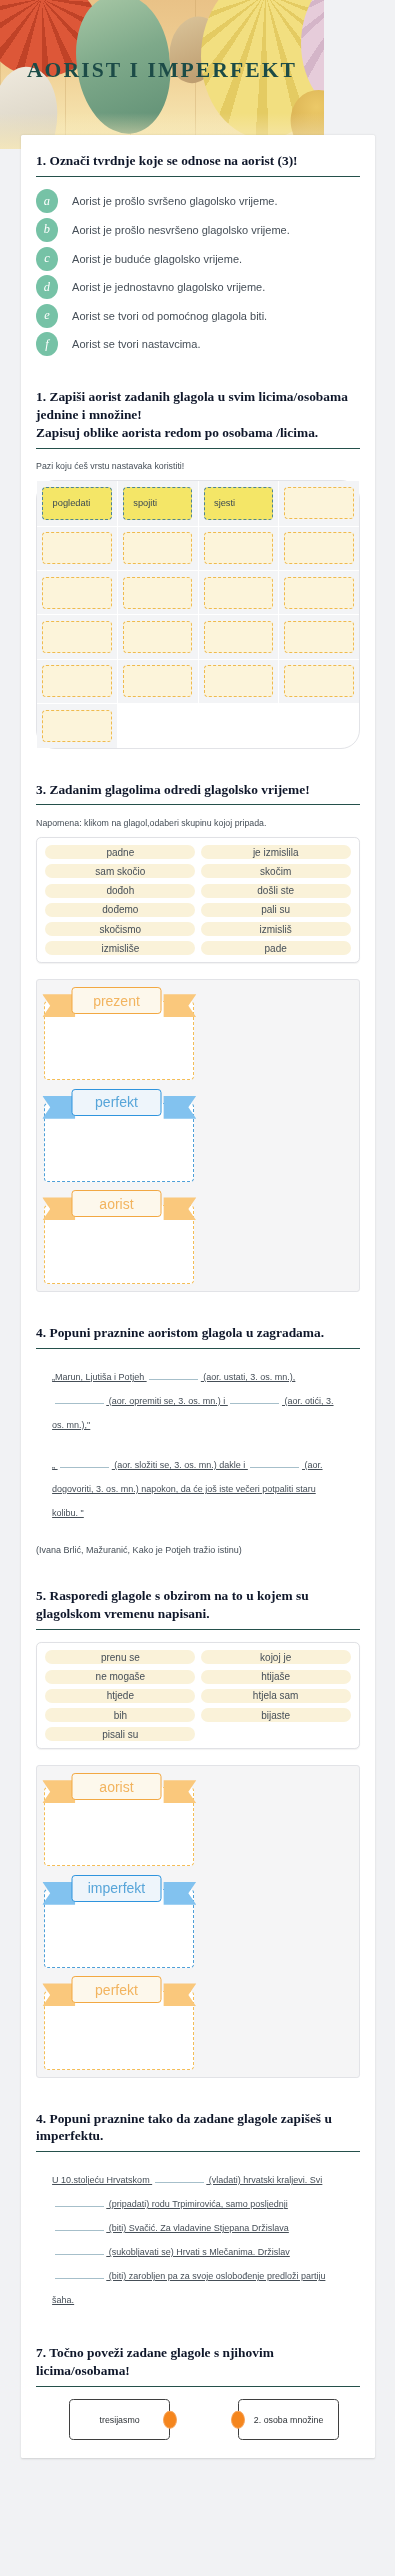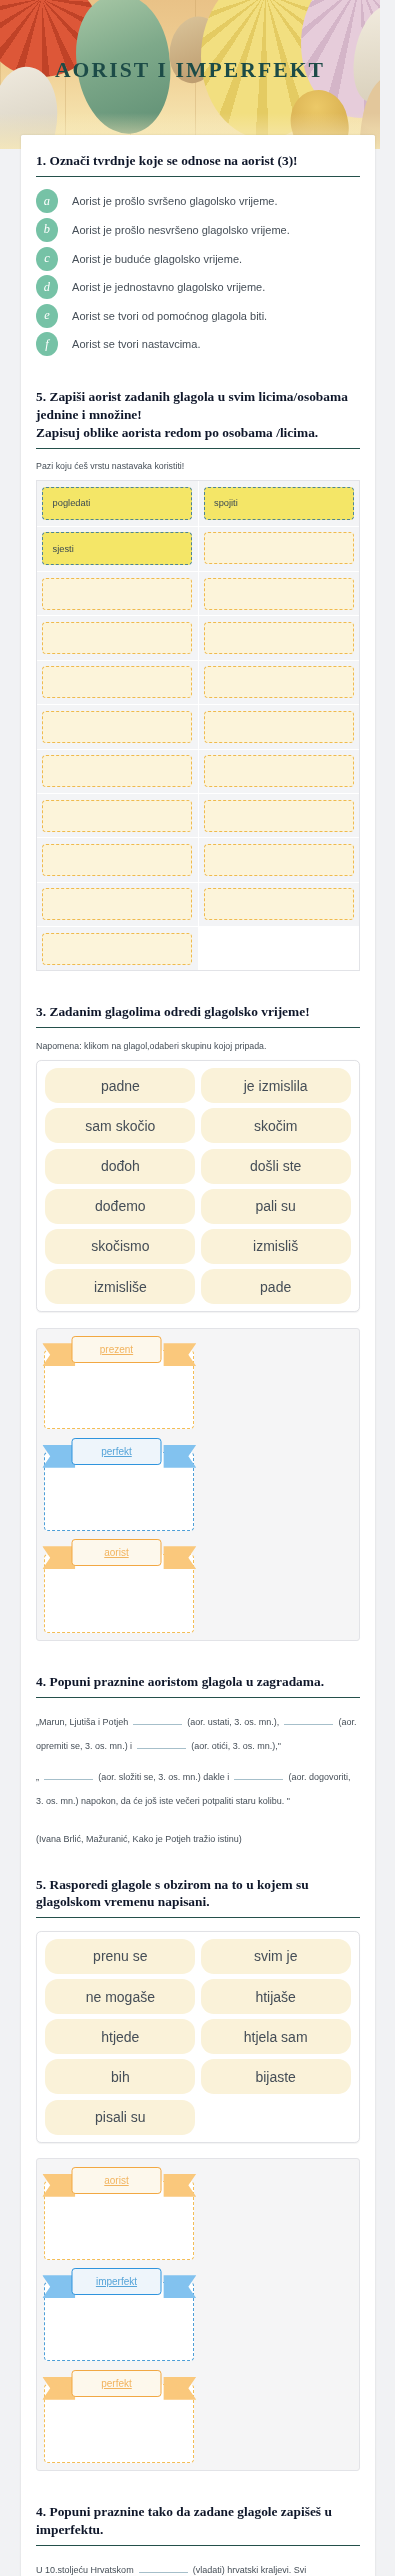--- a/index.html
+++ b/index.html
@@ -4,21 +4,21 @@
 <style>
   html,body{margin:0;padding:0;}
   body{
     width:396px;height:2671px;overflow:hidden;position:relative;
     background:#f1f2f4;
     font-family:"Liberation Sans","DejaVu Sans",sans-serif;
     color:#454e57;
   }
   
   .hero{
-    position:relative;width:380px;height:149px;overflow:hidden;
+    position:relative;width:324px;height:149px;overflow:hidden;
     background:
       repeating-linear-gradient(90deg, rgba(186,146,84,.28) 0 1px, rgba(0,0,0,0) 1px 65px),
       linear-gradient(180deg,#e9c287 0%,#f0d095 45%,#f5e2ad 80%,#f7e9ba 100%);
   }
   .shell{position:absolute;}
   .s1{left:-15.5px;top:-20.6px;width:113px;height:98px;border-radius:50%;
       background:repeating-conic-gradient(from 120deg at 50% 20%,#dd5738 0 14deg,#c04227 14deg 20deg);}
   .s2{left:-10.3px;top:67px;width:67px;height:108px;border-radius:46% 60% 50% 55%;
       background:linear-gradient(150deg,#f0ebe0,#d9d2c2 70%);transform:rotate(12deg);}
   .s3{left:77px;top:-5.2px;width:93px;height:139px;border-radius:46% 48% 50% 52%;
@@ -68,57 +68,57 @@
     font-size:12.4px;color:#fff;
   }
   .opt-text{font-size:11px;color:#454e57;}
   
   .gtable{background:#fff;border:0.5px solid #e2e3e7;display:grid;gap:1px;}
   .gcell{background:#f3f4f6;padding:5.7px 5.2px;}
   .inner{border:1px dashed;border-radius:4.1px;box-sizing:border-box;}
   .inner.yellow{background:#f4e667;border-color:#4e8593;height:33px;
       display:flex;align-items:center;padding:0 9.3px;font-size:9.3px;color:#3b4a52;}
   .inner.cream{background:#fcf4da;border-color:#efba4e;height:32px;}
-  .t2{grid-template-columns:1fr 1fr;}
+  .t2{grid-template-columns:1fr 1fr 1fr 1fr;border-radius:19px;}
   
   .verb-card{
     border:0.5px solid #e0e1e5;border-radius:5.2px;background:#fff;
     padding:7.2px 8.2px;display:grid;grid-template-columns:1fr 1fr;gap:5.2px;
     box-shadow:0 0.5px 1px rgba(0,0,0,.05);
   }
   .chip{
-    background:#faf2d9;border-radius:13px;height:35px;
+    background:#faf2d9;border-radius:13px;height:14px;
     display:flex;align-items:center;justify-content:center;
-    font-size:14px;color:#454e57;
+    font-size:10px;color:#454e57;
   }
   
   .zones-card{
     margin-top:15.5px;background:#f5f5f6;border:0.5px solid #e2e3e7;border-radius:3.1px;
     padding:7.2px;display:flex;flex-wrap:wrap;gap:8.2px 9.3px;
   }
   .zone{position:relative;width:150px;padding-top:14.4px;}
   .drop-area{height:77px;border-radius:4.1px;background:#fff;border:1px dashed;}
   .zone.orange .drop-area{border-color:#f4bd55;}
   .zone.blue   .drop-area{border-color:#4d9fd8;}
   .ribbon{position:absolute;top:0;left:50%;transform:translateX(-50%);
       width:123px;height:30px;z-index:3;}
   .tail{position:absolute;top:7.2px;width:33px;height:23px;}
   .tail.l{left:-15.5px;clip-path:polygon(0 0,100% 0,100% 100%,0 100%,24% 50%);}
   .tail.r{right:-15.5px;clip-path:polygon(0 0,100% 0,76% 50%,100% 100%,0 100%);}
   .zone.orange .tail{background:#fac87c;}
   .zone.blue   .tail{background:#82c2ef;}
   .ribbon-label{
     position:absolute;left:13.4px;right:19px;top:0;height:25px;border-radius:3.6px;
     border:1.5px solid;display:flex;align-items:center;justify-content:center;
-    font-size:10px;background:#fdf8ec;text-decoration:underline;
+    font-size:14px;background:#fdf8ec;
   }
   .zone.orange .ribbon-label{border-color:#f2a843;color:#f2b45f;background:#fdf8ec;}
   .zone.blue   .ribbon-label{border-color:#2f94dd;color:#57a5d9;background:#eef5fb;}
   
-  .fill{font-size:9px;line-height:24px;color:#454e57;margin:0;}
+  .fill{font-size:9px;line-height:24px;color:#454e57;margin:16px;text-decoration:underline;}
   .fill + .fill{margin-top:7.2px;}
   .blank{
     display:inline-block;width:49px;height:10.3px;vertical-align:baseline;
     border-bottom:1px solid #a6bfca;margin:0 2.6px;
   }
   .source{font-size:9px;color:#454e57;margin-top:20.6px;}
   
   .pairs{display:flex;flex-direction:column;gap:11.3px;margin-top:2.1px;}
   .pair-row{display:flex;align-items:center;}
   .match-box{
@@ -182,21 +182,21 @@
         </div>
         <div class="option">
           <span class="opt-circle">f</span>
           <span class="opt-text">Aorist se tvori nastavcima.</span>
         </div>
       </div>
   </section>
 
   <section class="sec">
     <h2 class="sec-title">
-      <span class="tl">5. Zapiši aorist zadanih glagola u svim licima/osobama jednine i množine!</span>
+      <span class="tl">1. Zapiši aorist zadanih glagola u svim licima/osobama jednine i množine!</span>
       <span class="tl">Zapisuj oblike aorista redom po osobama /licima.</span>
     </h2>
     <hr class="rule">
     <p class="hint">Pazi koju ćeš vrstu nastavaka koristiti!</p>
     <div class="gtable t2" id="t2-table">
         <div class="gcell">
           <div class="inner yellow">pogledati</div>
         </div>
         <div class="gcell">
           <div class="inner yellow">spojiti</div>
@@ -315,21 +315,21 @@
     <p class="fill" id="t4-p1">„Marun, Ljutiša i Potjeh <span class="blank"></span> (aor. ustati, 3. os. mn.), <span class="blank"></span> (aor. opremiti se, 3. os. mn.) i <span class="blank"></span> (aor. otići, 3. os. mn.),"</p>
     <p class="fill" id="t4-p2">„ <span class="blank"></span> (aor. složiti se, 3. os. mn.) dakle i <span class="blank"></span> (aor. dogovoriti, 3. os. mn.) napokon, da će još iste večeri potpaliti staru kolibu. "</p>
     <p class="source">(Ivana Brlić, Mažuranić, Kako je Potjeh tražio istinu)</p>
   </section>
 
   <section class="sec">
     <h2 class="sec-title">5. Rasporedi glagole s obzirom na to u kojem su glagolskom vremenu napisani.</h2>
     <hr class="rule">
     <div class="verb-card" id="t5-verbs">
         <div class="chip">prenu se</div>
-        <div class="chip">svim je</div>
+        <div class="chip">kojoj je</div>
         <div class="chip">ne mogaše</div>
         <div class="chip">htijaše</div>
         <div class="chip">htjede</div>
         <div class="chip">htjela sam</div>
         <div class="chip">bih</div>
         <div class="chip">bijaste</div>
         <div class="chip">pisali su</div>
       </div>
     <div class="zones-card">
       <div class="zone orange">

